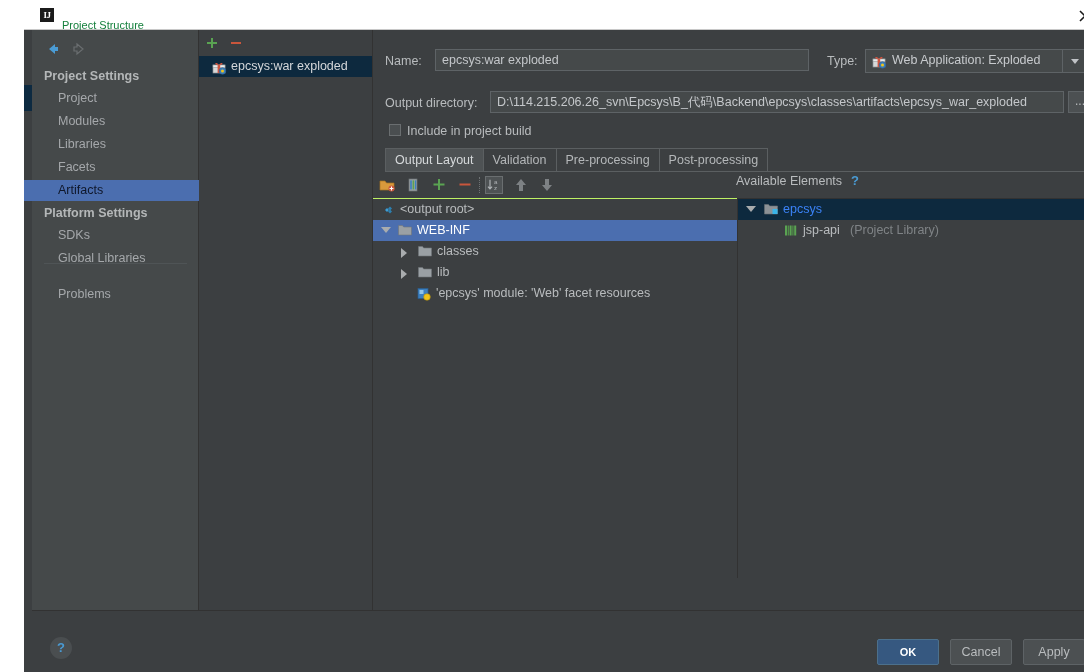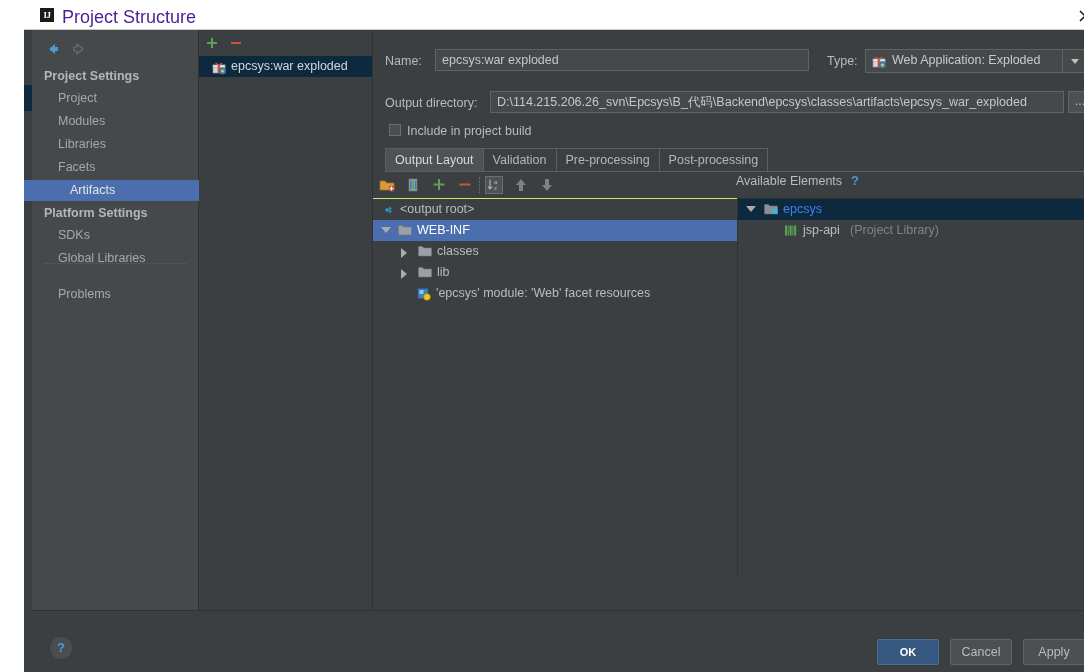--- a/index.html
+++ b/index.html
@@ -43,23 +43,23 @@
     color: #ffffff;
     font-size: 9px;
     font-weight: bold;
     font-family: "Liberation Serif", serif;
     text-align: center;
     line-height: 14px;
     letter-spacing: -0.5px;
   }
   #title-text {
     position: absolute;
-    left: 38px; top: 7px;
-    font-size: 18px;
-    color: #4c1d95;
+    left: 38px; top: 19px;
+    font-size: 11px;
+    color: #15803d;
     font-family: "Liberation Sans", sans-serif;
   }
   #close-btn {
     position: absolute;
     right: 0; top: 0;
     width: 46px; height: 29px;
     cursor: pointer;
   }
   #close-btn svg { position: absolute; left: 17px; top: 10px; }
 
@@ -118,24 +118,24 @@
     height: 21px;
     line-height: 21px;
     padding-left: 26px;
     box-sizing: border-box;
     color: #a5a8ab;
     font-size: 12.5px;
     cursor: pointer;
   }
   .nav-item.selected {
     background: #4b6eaf;
-    color: #e5e5e5;
+    color: #0f172a;
     width: 175px;
     left: -8px;
-    padding-left: 46px;
+    padding-left: 34px;
   }
   #sidebar-divider {
     position: absolute;
     left: 12px;
     top: 233px;
     width: 143px;
     height: 1px;
     background: #4f5456;
   }
 

